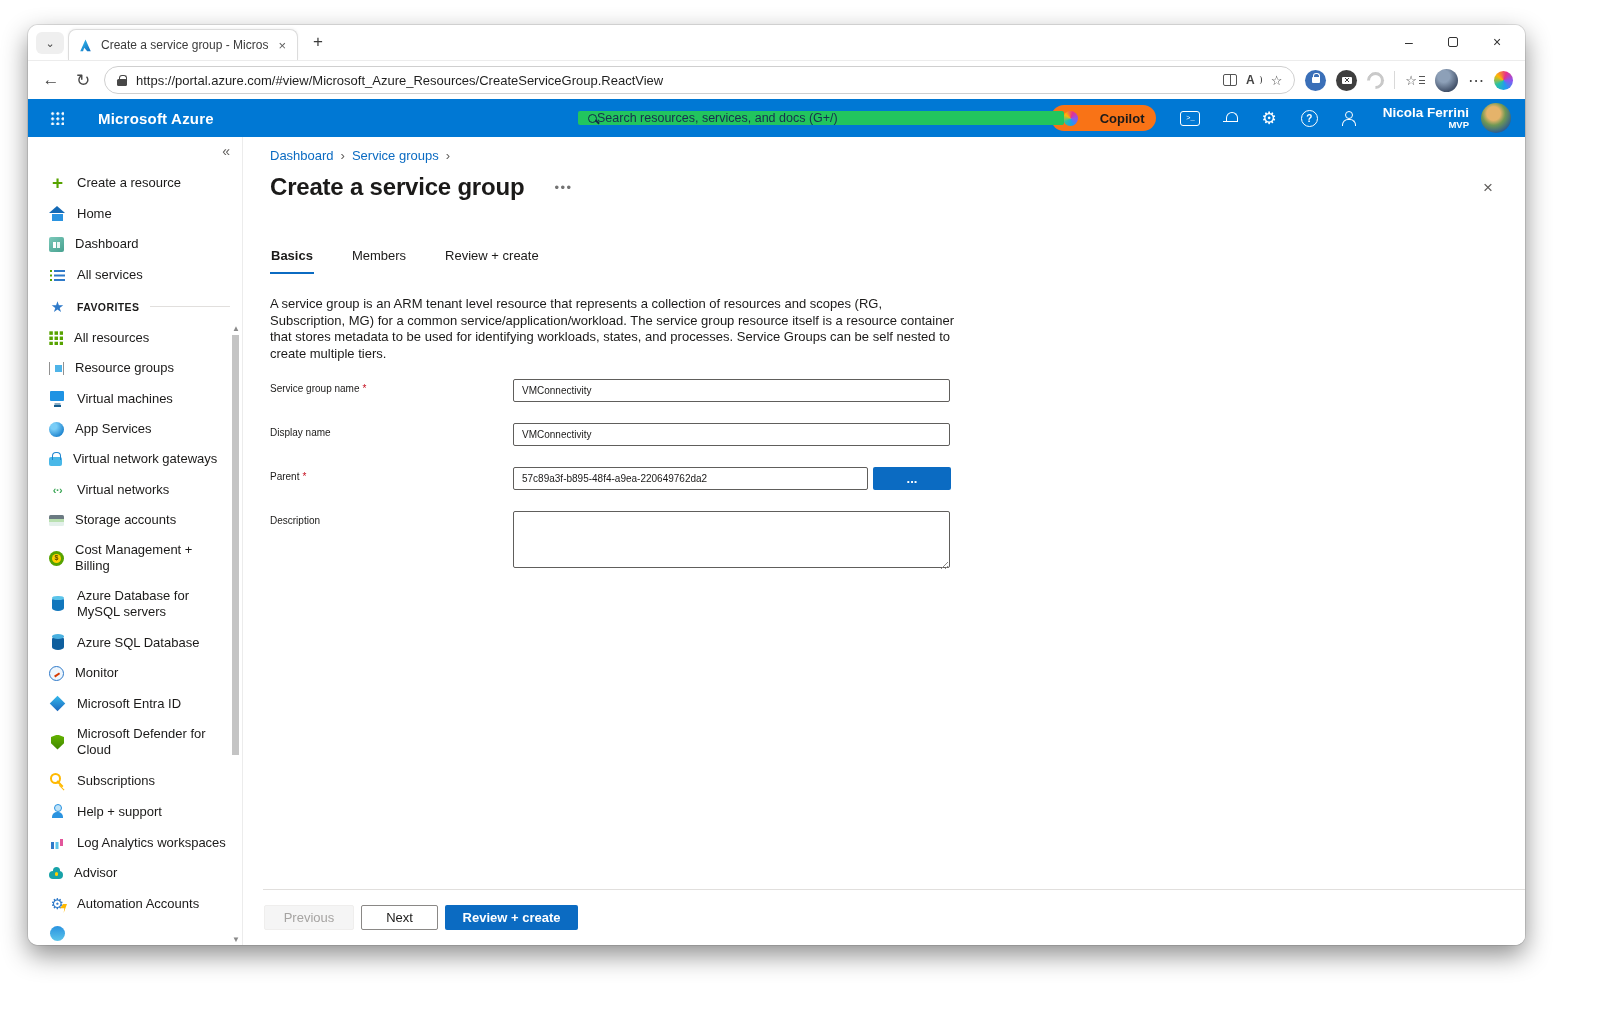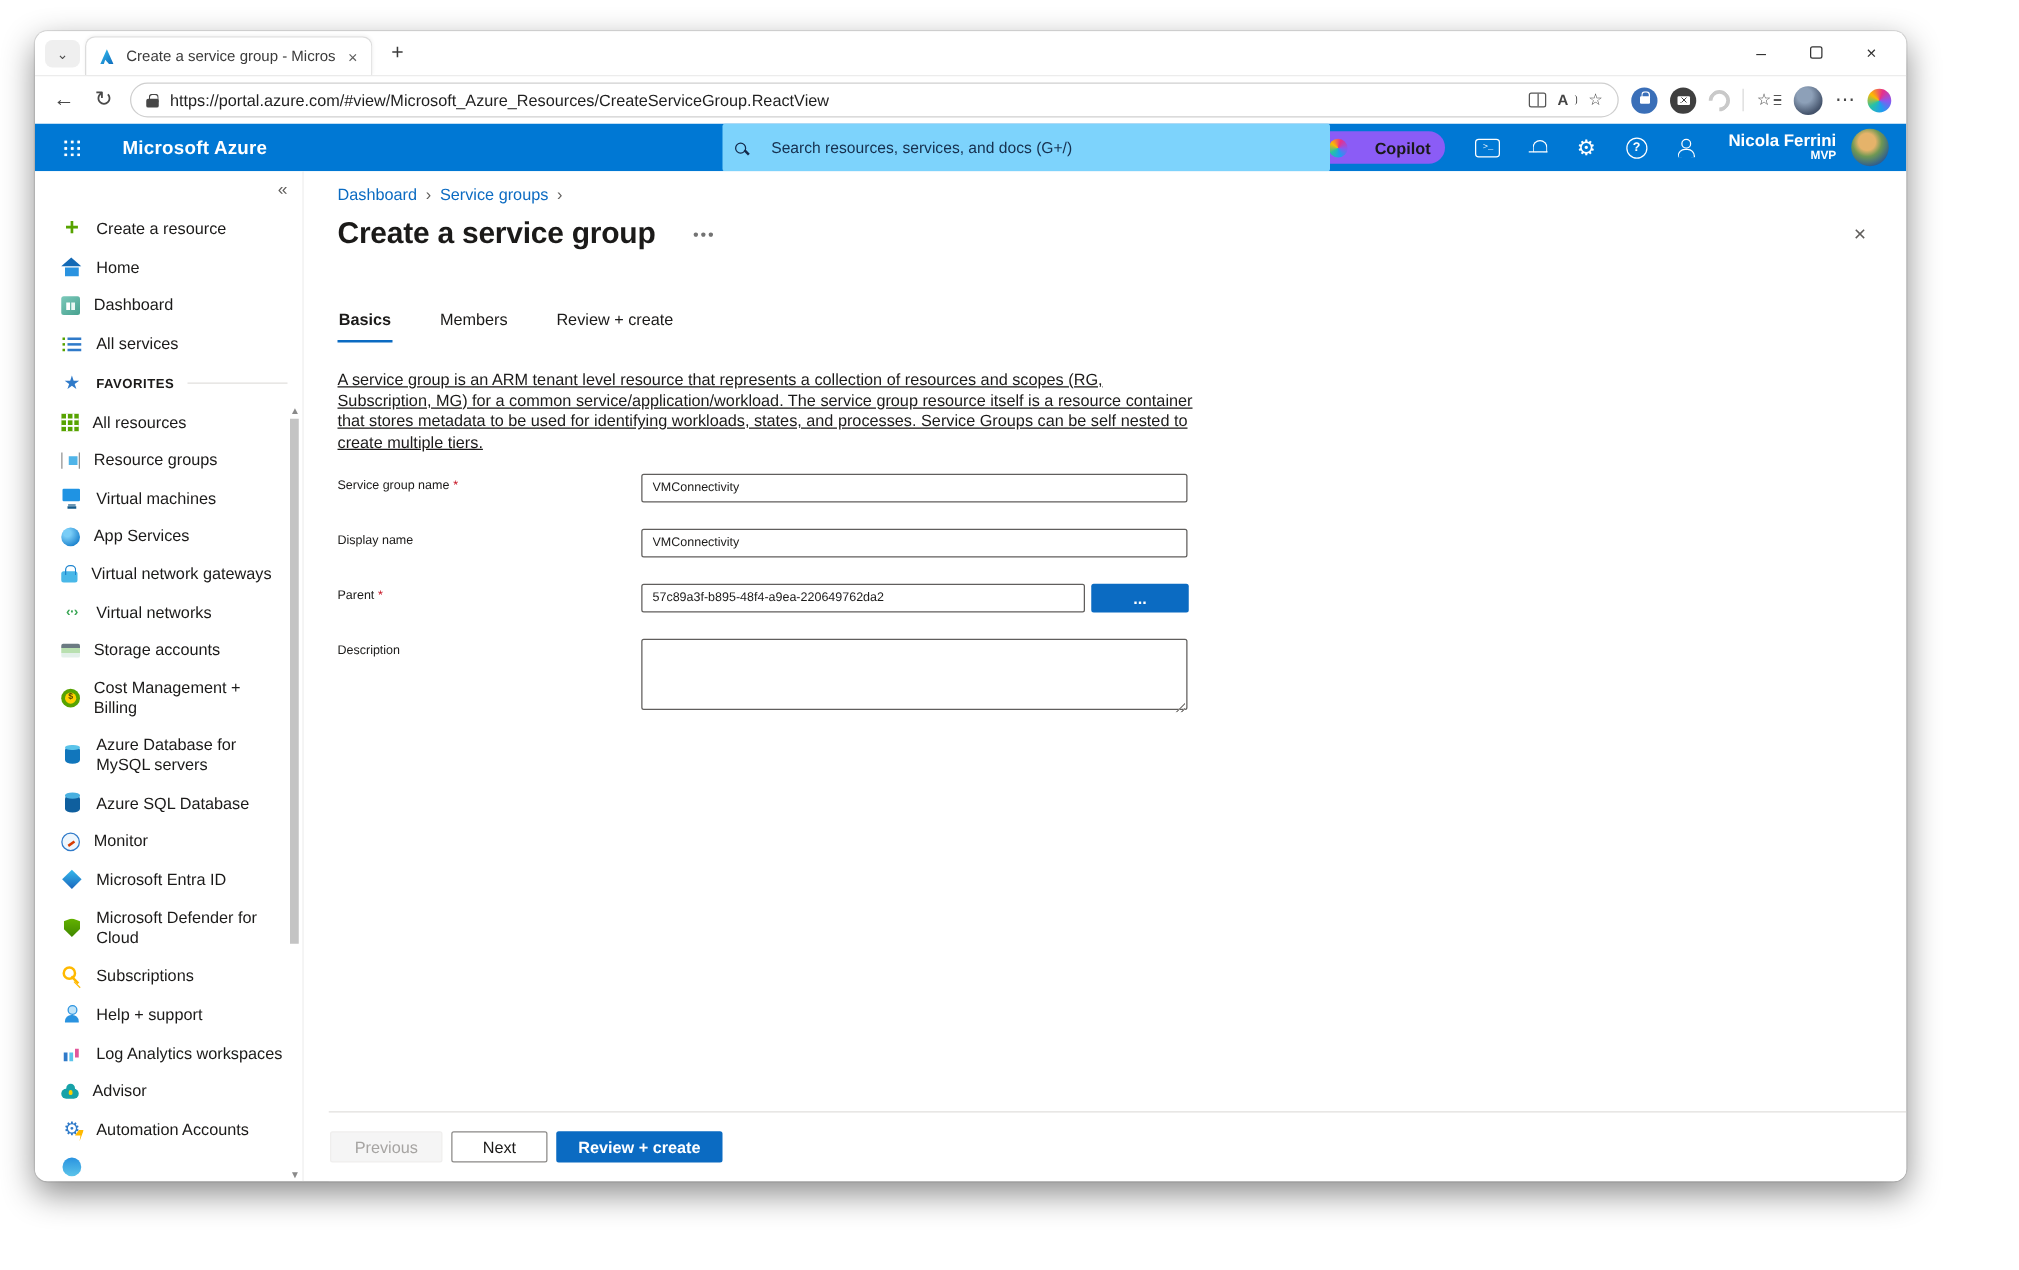--- a/index.html
+++ b/index.html
@@ -47,26 +47,26 @@
   .favbar-ic { display:flex; align-items:center; gap:2px; color:#474747; font-size:13px; cursor:pointer; }
   .favbar-ic::after { content:""; width:6px; height:9px; background:repeating-linear-gradient(#555 0 1.2px, transparent 1.2px 3.6px); }
   .b-avatar { width:23px; height:23px; border-radius:50%; background:radial-gradient(circle at 38% 32%, #8da0b8 0 28%, #47566e 70%, #2c3a50); flex:none; cursor:pointer; }
   .copilot-dot { width:19px; height:19px; border-radius:50%; background:conic-gradient(from 20deg, #e8308a, #8a57f0, #1f9cf0, #27c2a5, #ffb900, #e8308a); flex:none; cursor:pointer; }
 
   
   .azbar { height:38px; background:#0078d4; display:flex; align-items:center; padding:0 14px; position:relative; color:#fff; flex:none; }
   .waffle { width:30px; height:28px; display:flex; align-items:center; justify-content:center; cursor:pointer; }
   .waffle i { width:14px; height:14px; background-image:radial-gradient(#fff 1.3px, transparent 1.5px); background-size:5.2px 5.2px; }
   .az-brand { font-size:15px; font-weight:700; margin-left:26px; letter-spacing:.2px; }
-  .az-search { position:absolute; left:550px; width:486px; height:38px; background:#7dd3fc; border-radius:2px; display:flex; align-items:center; gap:20px; padding:0 10px; cursor:text; }
+  .az-search { position:absolute; left:550px; width:486px; height:14px; background:#22c55e; border-radius:2px; display:flex; align-items:center; gap:0; padding:0 10px; cursor:text; }
   .az-mag { width:9px; height:9px; border:1.5px solid #13294b; border-radius:50%; position:relative; flex:none; }
   .az-mag::after { content:""; position:absolute; width:5px; height:1.5px; background:#13294b; transform:rotate(45deg); right:-4px; bottom:-1px; }
   .az-search span { font-size:12.5px; color:#16304f; }
   .az-right { margin-left:auto; display:flex; align-items:center; gap:24px; }
-  .cop-btn { height:26px; background:#8b5cf6; border-radius:13px; display:flex; align-items:center; gap:22px; padding:0 12px; cursor:pointer; border:none; }
+  .cop-btn { height:26px; background:#f97316; border-radius:13px; display:flex; align-items:center; gap:22px; padding:0 12px; cursor:pointer; border:none; }
   .cop-btn .copilot-dot { width:15px; height:15px; }
   .cop-btn span { font-size:13px; font-weight:600; color:#1a1a1a; }
   .shell-ic { width:20px; height:15px; border:1.5px solid #fff; border-radius:3px; display:flex; align-items:center; justify-content:center; font-size:7px; color:#fff; font-family:"Liberation Mono",monospace; cursor:pointer; }
   .bell-ic { position:relative; width:13px; height:13px; cursor:pointer; }
   .bell-ic::before { content:""; position:absolute; left:1.5px; top:0; width:10px; height:9px; border:1.5px solid #fff; border-bottom:none; border-radius:6px 6px 0 0; }
   .bell-ic::after { content:""; position:absolute; left:-1px; top:9px; width:15px; height:1.5px; background:#fff; }
   .gear-ic { font-size:17px; color:#fff; cursor:pointer; line-height:1; }
   .help-ic { width:17px; height:17px; border:1.5px solid #fff; border-radius:50%; display:flex; align-items:center; justify-content:center; font-size:10px; font-weight:700; color:#fff; cursor:pointer; }
   .fb-ic { position:relative; width:17px; height:15px; cursor:pointer; }
   .fb-ic::before { content:""; position:absolute; left:3px; top:0; width:6px; height:6px; border:1.5px solid #fff; border-radius:50%; }
@@ -140,21 +140,21 @@
   .crumbs { position:absolute; top:11px; left:27px; font-size:13px; display:flex; align-items:center; gap:7px; }
   .crumbs a { color:#0b6bc2; text-decoration:none; cursor:pointer; }
   .crumbs .sep { color:#605e5c; font-size:13px; }
   .ptitle-row { position:absolute; top:36px; left:27px; display:flex; align-items:center; }
   .ptitle { font-size:24px; font-weight:700; color:#1b1a19; letter-spacing:-.2px; }
   .title-more { margin-left:30px; color:#737373; font-size:13px; letter-spacing:1.5px; cursor:pointer; }
   .panel-close { position:absolute; top:42px; right:32px; color:#605e5c; font-size:17px; cursor:pointer; line-height:1; }
   .tabs { position:absolute; top:105px; left:27px; display:flex; gap:37px; }
   .vtab { font-size:13px; color:#1b1a19; padding:6px 1px 9px; cursor:pointer; border-bottom:2.5px solid transparent; }
   .vtab.active { font-weight:700; border-bottom-color:#0b6bc2; }
-  .desc { position:absolute; top:159px; left:27px; width:690px; font-size:13px; line-height:16.5px; color:#1b1a19;text-decoration:underline; }
+  .desc { position:absolute; top:159px; left:27px; width:690px; font-size:13px; line-height:16.5px; color:#1b1a19; }
   .form { position:absolute; top:242px; left:27px; }
   .frow { display:flex; align-items:flex-start; margin-bottom:21px; }
   .flabel { width:243px; font-size:10px; color:#1b1a19; padding-top:4px; flex:none; }
   .req { color:#c50f1f; margin-left:3px; }
   .txt { width:437px; height:23px; border:1px solid #605e5c; border-radius:2px; font-size:10px; padding:0 8px; color:#1b1a19; font-family:inherit; background:#fff; }
   .txt.parent { width:355px; }
   .browse-btn { width:78px; height:23px; margin-left:5px; background:#0b6bc2; color:#fff; border:none; border-radius:2px; font-size:13px; font-weight:700; cursor:pointer; line-height:1; }
   .ta-wrap { position:relative; width:437px; }
   .ta { width:437px; height:57px; border:1px solid #605e5c; border-radius:2px; resize:none; font-family:inherit; font-size:13px; padding:4px 8px; }
   .ta-wrap::after { content:""; position:absolute; right:2px; bottom:3px; width:8px; height:8px; background:repeating-linear-gradient(-45deg, transparent 0 1.6px, #8a8886 1.6px 2.8px); clip-path:polygon(100% 0, 100% 100%, 0 100%); pointer-events:none; }

